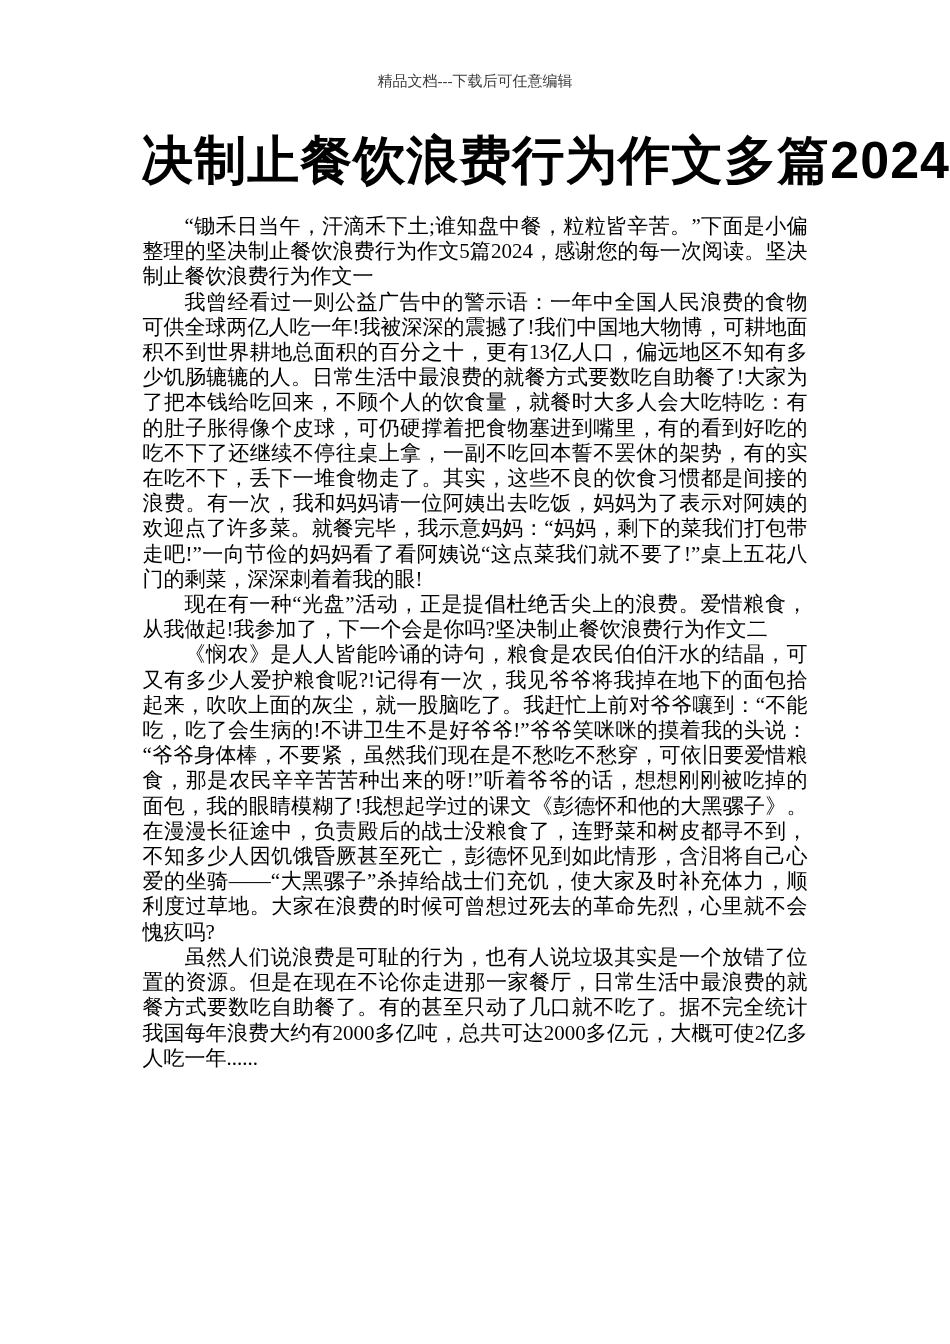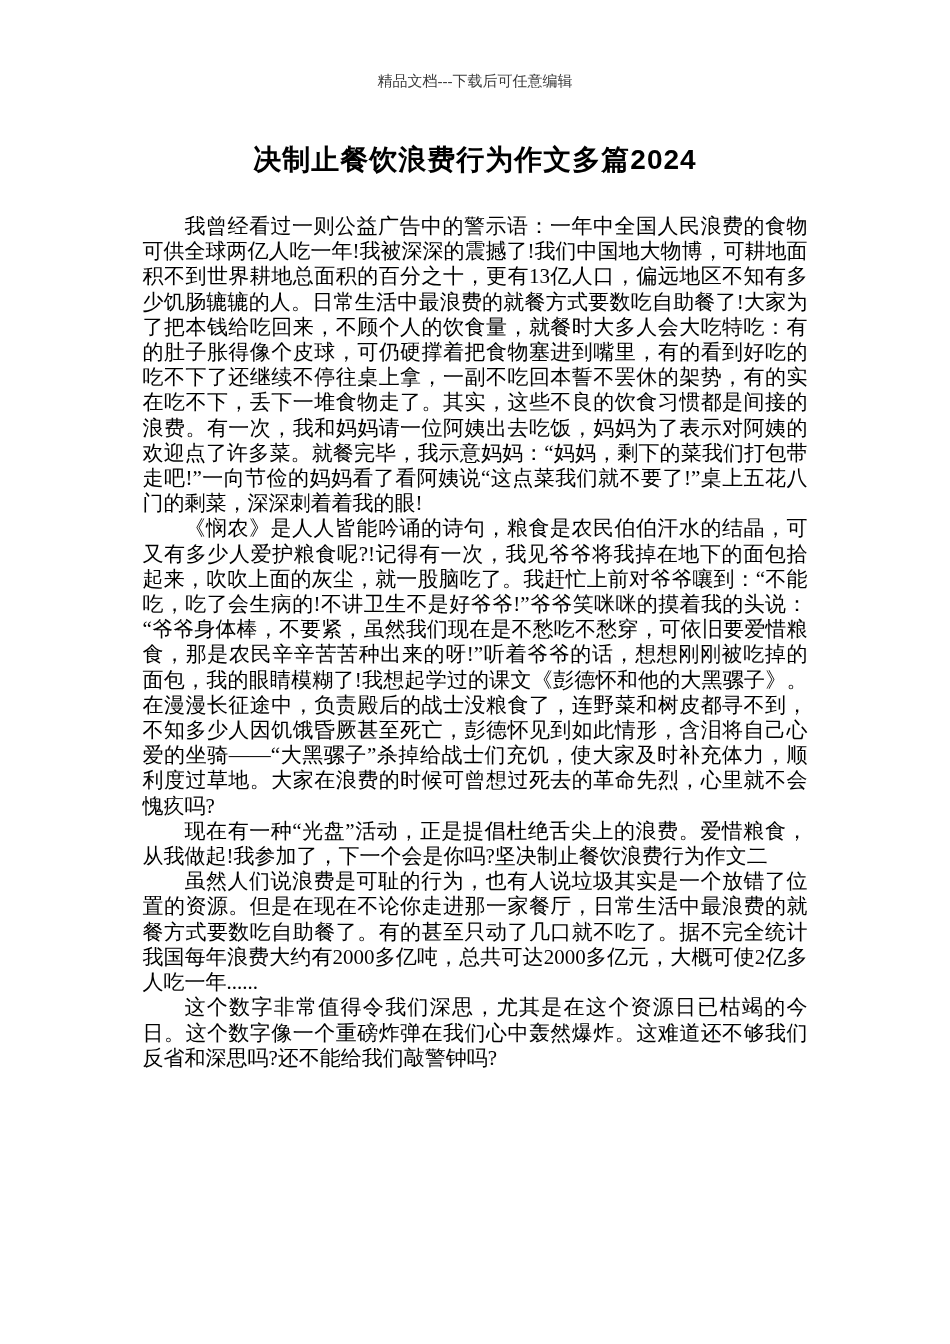--- a/index.html
+++ b/index.html
@@ -20,22 +20,22 @@
   .doc-header {
     padding-top: 62px;
     text-align: center;
     font-size: 15px;
     line-height: 18px;
     color: #3a3a3a;
     font-family: "Liberation Serif", serif;
   }
   .doc-title {
     margin: 44px 0 0 0;
-    text-align: center;
-    font-size: 28px;
+    text-align: right;
+    font-size: 52px;
     line-height: 52px;
     font-weight: bold;
     font-family: "Liberation Sans", sans-serif;
     letter-spacing: 1px;
   }
   .doc-body {
     width: 665px;
     margin: 28px auto 0 auto;
     font-size: 21px;
     line-height: 25.2px;
@@ -50,19 +50,19 @@
 </style>
 </head>
 <body>
 
 <div class="page">
   <div class="doc-header">精品文档---下载后可任意编辑</div>
 
   <h1 class="doc-title">决制止餐饮浪费行为作文多篇2024</h1>
 
   <div class="doc-body">
+    <p>“锄禾日当午，汗滴禾下土;谁知盘中餐，粒粒皆辛苦。”下面是小偏整理的坚决制止餐饮浪费行为作文5篇2024，感谢您的每一次阅读。坚决制止餐饮浪费行为作文一</p>
     <p>我曾经看过一则公益广告中的警示语：一年中全国人民浪费的食物可供全球两亿人吃一年!我被深深的震撼了!我们中国地大物博，可耕地面积不到世界耕地总面积的百分之十，更有13亿人口，偏远地区不知有多少饥肠辘辘的人。日常生活中最浪费的就餐方式要数吃自助餐了!大家为了把本钱给吃回来，不顾个人的饮食量，就餐时大多人会大吃特吃：有的肚子胀得像个皮球，可仍硬撑着把食物塞进到嘴里，有的看到好吃的吃不下了还继续不停往桌上拿，一副不吃回本誓不罢休的架势，有的实在吃不下，丢下一堆食物走了。其实，这些不良的饮食习惯都是间接的浪费。有一次，我和妈妈请一位阿姨出去吃饭，妈妈为了表示对阿姨的欢迎点了许多菜。就餐完毕，我示意妈妈：“妈妈，剩下的菜我们打包带走吧!”一向节俭的妈妈看了看阿姨说“这点菜我们就不要了!”桌上五花八门的剩菜，深深刺着着我的眼!</p>
+    <p>现在有一种“光盘”活动，正是提倡杜绝舌尖上的浪费。爱惜粮食，从我做起!我参加了，下一个会是你吗?坚决制止餐饮浪费行为作文二</p>
     <p>《悯农》是人人皆能吟诵的诗句，粮食是农民伯伯汗水的结晶，可又有多少人爱护粮食呢?!记得有一次，我见爷爷将我掉在地下的面包拾起来，吹吹上面的灰尘，就一股脑吃了。我赶忙上前对爷爷嚷到：“不能吃，吃了会生病的!不讲卫生不是好爷爷!”爷爷笑咪咪的摸着我的头说：“爷爷身体棒，不要紧，虽然我们现在是不愁吃不愁穿，可依旧要爱惜粮食，那是农民辛辛苦苦种出来的呀!”听着爷爷的话，想想刚刚被吃掉的面包，我的眼睛模糊了!我想起学过的课文《彭德怀和他的大黑骡子》。在漫漫长征途中，负责殿后的战士没粮食了，连野菜和树皮都寻不到，不知多少人因饥饿昏厥甚至死亡，彭德怀见到如此情形，含泪将自己心爱的坐骑——“大黑骡子”杀掉给战士们充饥，使大家及时补充体力，顺利度过草地。大家在浪费的时候可曾想过死去的革命先烈，心里就不会愧疚吗?</p>
-    <p>现在有一种“光盘”活动，正是提倡杜绝舌尖上的浪费。爱惜粮食，从我做起!我参加了，下一个会是你吗?坚决制止餐饮浪费行为作文二</p>
     <p>虽然人们说浪费是可耻的行为，也有人说垃圾其实是一个放错了位置的资源。但是在现在不论你走进那一家餐厅，日常生活中最浪费的就餐方式要数吃自助餐了。有的甚至只动了几口就不吃了。据不完全统计我国每年浪费大约有2000多亿吨，总共可达2000多亿元，大概可使2亿多人吃一年......</p>
-    <p>这个数字非常值得令我们深思，尤其是在这个资源日已枯竭的今日。这个数字像一个重磅炸弹在我们心中轰然爆炸。这难道还不够我们反省和深思吗?还不能给我们敲警钟吗?</p>
   </div>
 </div>
 
 </body></html>

